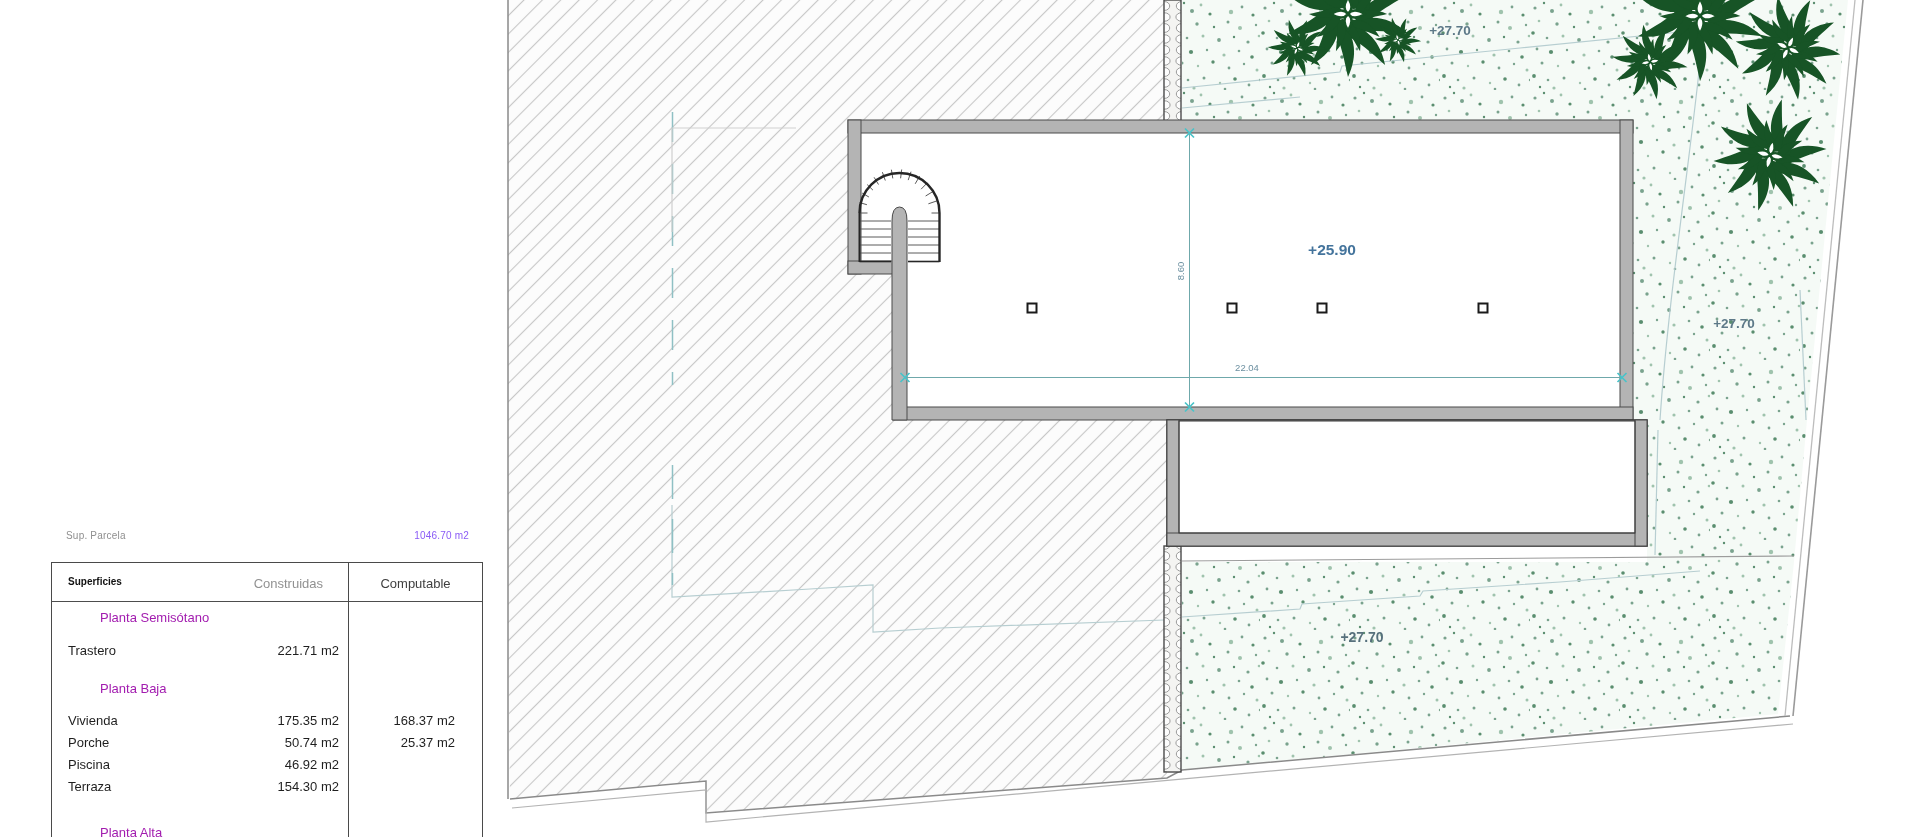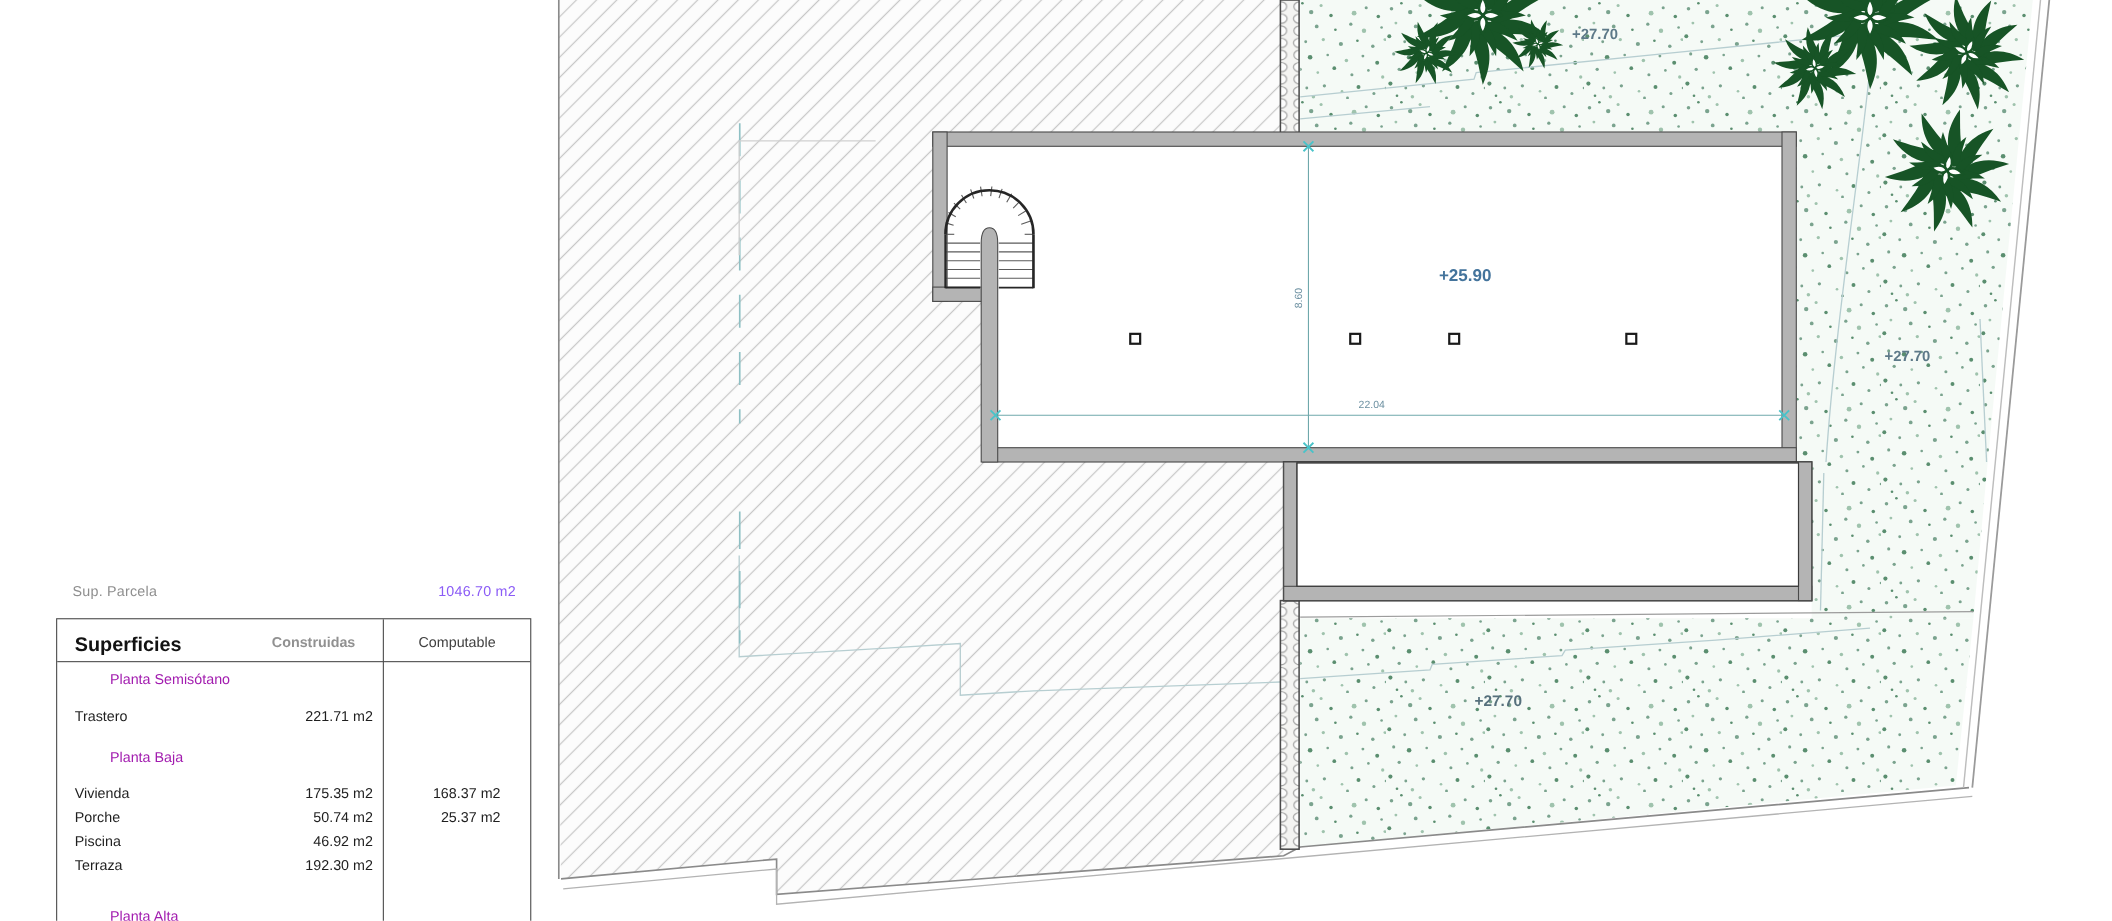--- a/index.html
+++ b/index.html
@@ -4,33 +4,33 @@
 <style>
   html,body{margin:0;padding:0;}
   body{
     width:1920px;height:837px;overflow:hidden;position:relative;background:#ffffff;
     font-family:"Liberation Sans", sans-serif;
   }
   #plan-svg{position:absolute;left:0;top:0;}
   
   .summary-row{
     position:absolute;left:51px;top:530px;width:432px;height:18px;
-    font-size:13px;color:#8f8f8f;letter-spacing:.2px;
+    font-size:10px;color:#8f8f8f;letter-spacing:.2px;
   }
   .summary-row .lbl{position:absolute;left:15px;top:0;}
   .summary-row .val{position:absolute;right:14px;top:0;color:#8b5cf6;}
   .areas-table{
     position:absolute;left:51px;top:562px;width:430px;height:300px;
     border:1.6px solid #4a4a4a;background:#ffffff;font-size:13px;color:#1f1f1f;
   }
   .areas-table .col-divider{position:absolute;left:296px;top:0;bottom:0;width:0;border-left:1.4px solid #4a4a4a;}
   .areas-table .hdr-underline{position:absolute;left:0;right:0;top:38px;height:0;border-top:1.2px solid #4d4d4d;}
   .t-abs{position:absolute;white-space:nowrap;}
-  .hdr-superficies{left:16px;top:13px;font-weight:bold;color:#121212;font-size:18px;}
-  .hdr-construidas{left:0;top:13px;width:271px;text-align:right;color:#919191;font-weight:bold;}
+  .hdr-superficies{left:16px;top:13px;font-weight:bold;color:#121212;font-size:10px;}
+  .hdr-construidas{left:0;top:13px;width:271px;text-align:right;color:#919191;}
   .hdr-computable{left:297px;top:13px;width:133px;text-align:center;color:#404040;}
   .sec-title{color:#a21caf;margin-left:32px;}
   .row-label{left:16px;}
   .val-c1{left:0;width:287px;text-align:right;}
   .val-c2{left:0;width:403px;text-align:right;}
   .y-sec1{top:47px;}  .y-r1{top:80px;}
   .y-sec2{top:118px;} .y-r2{top:150px;} .y-r3{top:172px;text-align:right;} .y-r4{top:194px;} .y-r5{top:216px;}
   .y-sec3{top:262px;}
   text{font-family:"Liberation Sans", sans-serif;}
   .lvl{font-weight:bold;}
@@ -297,16 +297,16 @@
   <div class="t-abs sec-title row-label y-sec2">Planta Baja</div>
   <div class="t-abs row-label y-r2">Vivienda</div>
   <div class="t-abs val-c1 y-r2">175.35 m2</div>
   <div class="t-abs val-c2 y-r2">168.37 m2</div>
   <div class="t-abs row-label y-r3">Porche</div>
   <div class="t-abs val-c1 y-r3">50.74 m2</div>
   <div class="t-abs val-c2 y-r3">25.37 m2</div>
   <div class="t-abs row-label y-r4">Piscina</div>
   <div class="t-abs val-c1 y-r4">46.92 m2</div>
   <div class="t-abs row-label y-r5">Terraza</div>
-  <div class="t-abs val-c1 y-r5">192.30 m2</div>
+  <div class="t-abs val-c1 y-r5">154.30 m2</div>
 
   <div class="t-abs sec-title row-label y-sec3">Planta Alta</div>
 </div>
 
 </body></html>

